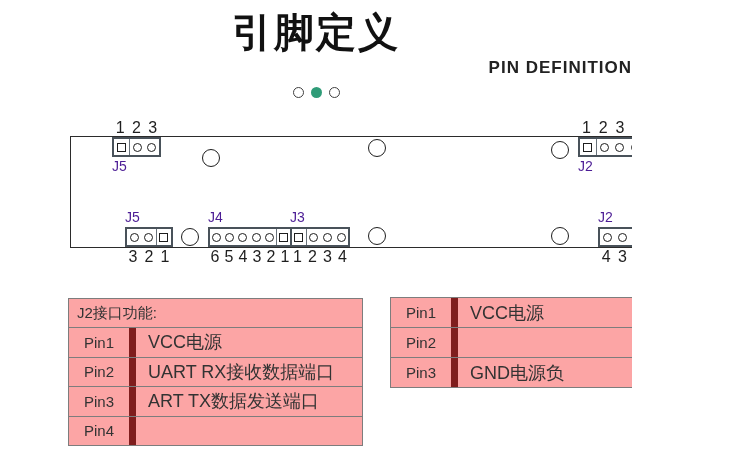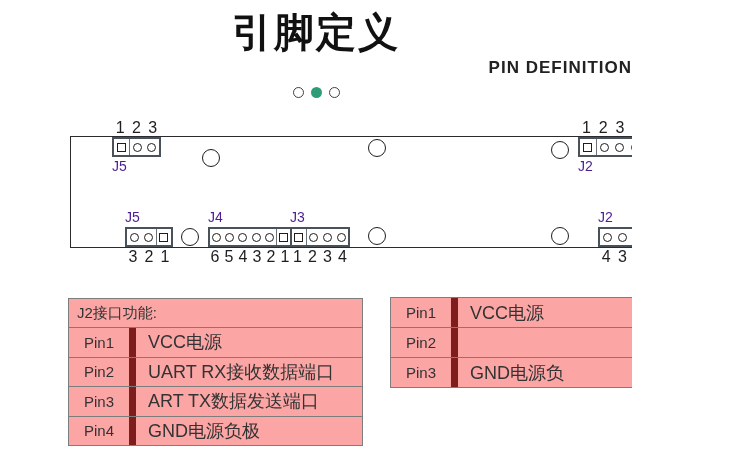--- a/index.html
+++ b/index.html
@@ -74,21 +74,20 @@
         <div class="t-row">
           <div class="t-pin">Pin2</div>
           <div class="t-desc">UART RX接收数据端口</div>
         </div>
         <div class="t-row">
           <div class="t-pin">Pin3</div>
           <div class="t-desc">ART TX数据发送端口</div>
         </div>
         <div class="t-row">
           <div class="t-pin">Pin4</div>
-          <div class="t-desc">GND电源负极</div>
         </div>
       </div>
   </div>
 
   <div class="func-table table-right">
     <div class="table-body">
         <div class="t-row">
           <div class="t-pin">Pin1</div>
           <div class="t-desc">VCC电源</div>
         </div>

